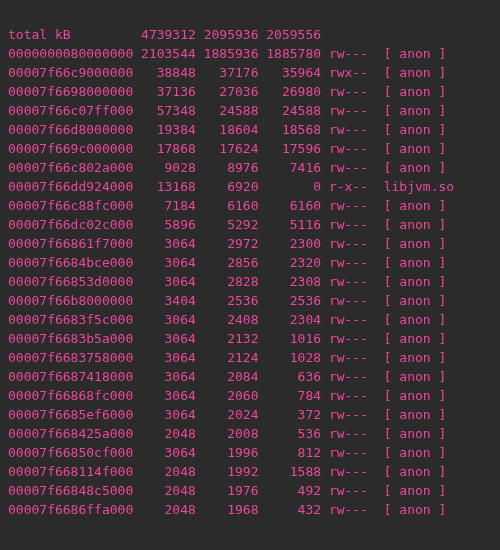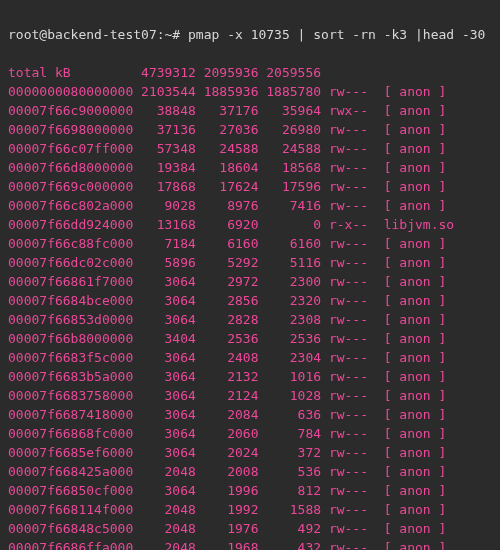--- a/index.html
+++ b/index.html
@@ -18,15 +18,14 @@
     padding: 6px 8px;
     white-space: pre;
   }
   .prompt { color: #d8d8d8; }
   .row { color: #ec4899; }
 </style>
 </head>
 <body>
 
 <div class="term">
-<div class="prompt"><span id="prompt-span">root@backend-test07:~# pmap -x 10735 | sort -rn -k3 |head -30</span></div>
 <div id="rows"><div class="row">total kB         4739312 2095936 2059556</div><div class="row">0000000080000000 2103544 1885936 1885780 rw---  [ anon ]</div><div class="row">00007f66c9000000   38848   37176   35964 rwx--  [ anon ]</div><div class="row">00007f6698000000   37136   27036   26980 rw---  [ anon ]</div><div class="row">00007f66c07ff000   57348   24588   24588 rw---  [ anon ]</div><div class="row">00007f66d8000000   19384   18604   18568 rw---  [ anon ]</div><div class="row">00007f669c000000   17868   17624   17596 rw---  [ anon ]</div><div class="row">00007f66c802a000    9028    8976    7416 rw---  [ anon ]</div><div class="row">00007f66dd924000   13168    6920       0 r-x--  libjvm.so</div><div class="row">00007f66c88fc000    7184    6160    6160 rw---  [ anon ]</div><div class="row">00007f66dc02c000    5896    5292    5116 rw---  [ anon ]</div><div class="row">00007f66861f7000    3064    2972    2300 rw---  [ anon ]</div><div class="row">00007f6684bce000    3064    2856    2320 rw---  [ anon ]</div><div class="row">00007f66853d0000    3064    2828    2308 rw---  [ anon ]</div><div class="row">00007f66b8000000    3404    2536    2536 rw---  [ anon ]</div><div class="row">00007f6683f5c000    3064    2408    2304 rw---  [ anon ]</div><div class="row">00007f6683b5a000    3064    2132    1016 rw---  [ anon ]</div><div class="row">00007f6683758000    3064    2124    1028 rw---  [ anon ]</div><div class="row">00007f6687418000    3064    2084     636 rw---  [ anon ]</div><div class="row">00007f66868fc000    3064    2060     784 rw---  [ anon ]</div><div class="row">00007f6685ef6000    3064    2024     372 rw---  [ anon ]</div><div class="row">00007f668425a000    2048    2008     536 rw---  [ anon ]</div><div class="row">00007f66850cf000    3064    1996     812 rw---  [ anon ]</div><div class="row">00007f668114f000    2048    1992    1588 rw---  [ anon ]</div><div class="row">00007f66848c5000    2048    1976     492 rw---  [ anon ]</div><div class="row">00007f6686ffa000    2048    1968     432 rw---  [ anon ]</div></div>
 </div>
 
 </body></html>

